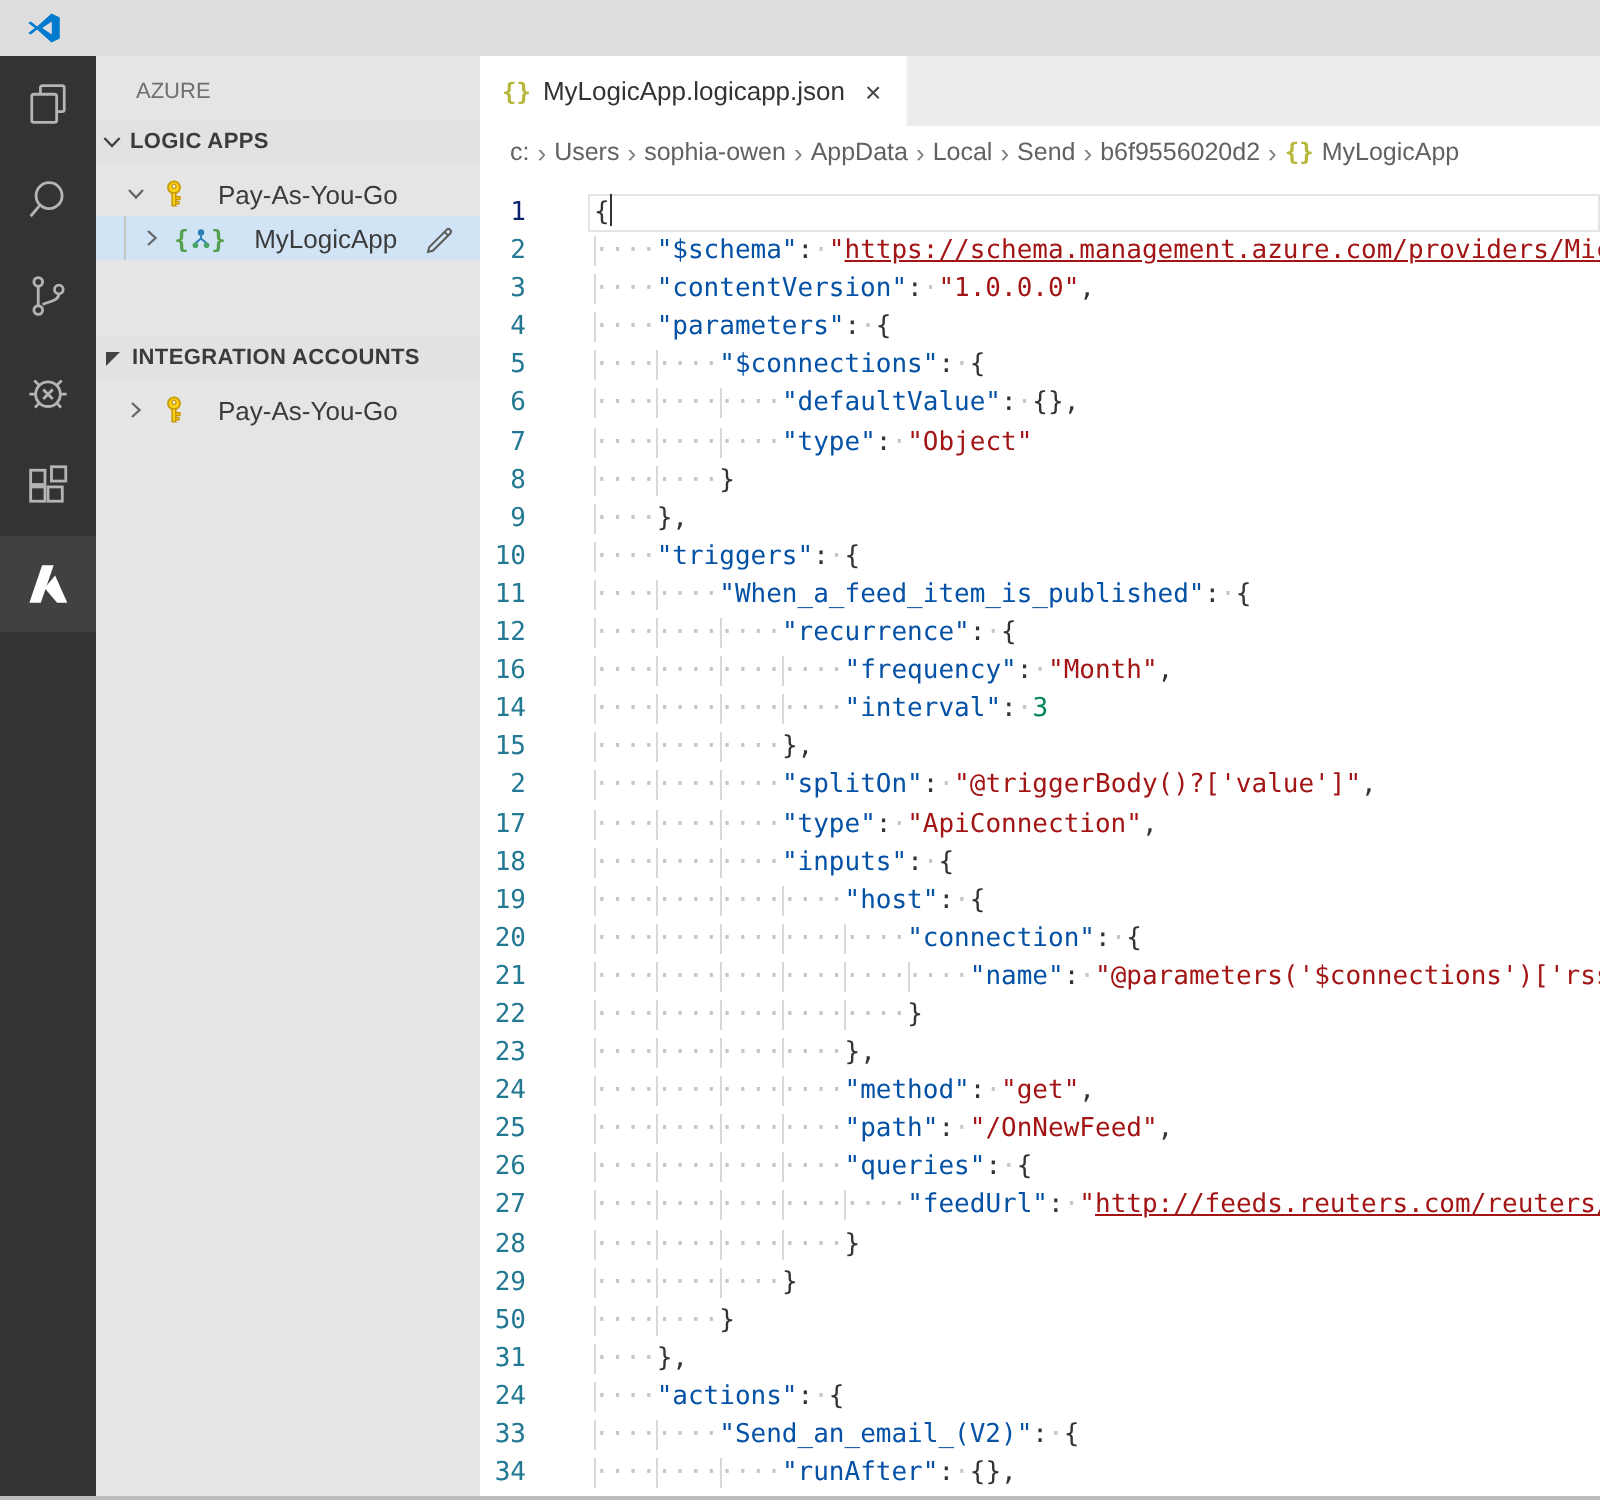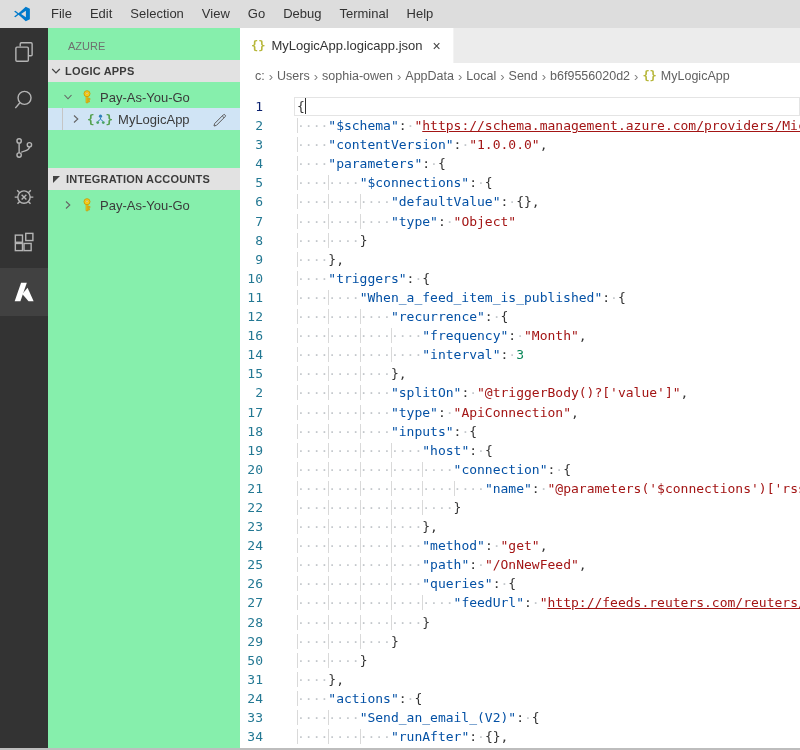--- a/index.html
+++ b/index.html
@@ -15,34 +15,34 @@
   .main{display:flex;height:722px}
 
   
   .activitybar{width:48px;background:#333;flex:none;display:flex;flex-direction:column;align-items:center}
   .ab-slot{width:48px;height:48px;display:flex;align-items:center;justify-content:center}
   .ab-slot svg{stroke:#b4b4b4;fill:none;stroke-width:1.3}
   .ab-slot.active{background:#414141}
   .ab-slot.active svg{stroke:none}
 
   
-  .sidebar{width:192px;background:#86efac;flex:none;font-size:13px;color:#3b3b3b;overflow:hidden}
+  .sidebar{width:192px;background:#e5e5e5;flex:none;font-size:13px;color:#3b3b3b;overflow:hidden}
   .sidebar-title{height:32px;line-height:36px;padding-left:20px;font-size:11px;color:#6f6f6f}
   .section-header{height:22px;background:#e2e2e2;display:flex;align-items:center;
                   font-size:11px;font-weight:bold;color:#3b3b3b;padding-left:0;letter-spacing:.2px}
   .section-header .tw{flex:none;margin-right:1px}
   .tri{width:0;height:0;border-top:7px solid #424242;border-right:7px solid transparent;margin:0 6px 0 5px}
   .tree-row{height:22px;display:flex;align-items:center;position:relative;cursor:default}
   .tree-row.first{margin-top:4px}
   .tree-row .tw{flex:none}
   .tree-row.lvl1{padding-left:12px}
   .tree-row.lvl2{padding-left:20px}
   .tree-row.selected{background:#d0e4f5}
   .tree-row.selected::before{content:"";position:absolute;left:14px;top:0;bottom:0;width:1px;background:#c5c5c5}
-  .tree-label{margin-left:5px;white-space:nowrap}
+  .tree-label{margin-left:14px;white-space:nowrap}
   .icon16{width:16px;height:16px;flex:none;margin-left:3px}
   .la{font-family:"DejaVu Sans Mono",monospace;font-size:12.5px;font-weight:bold;color:#55a14f;
       margin-left:3px;display:inline-flex;align-items:center}
   .la svg{margin:0 1px}
   .pencil{margin-left:auto;margin-right:13px;flex:none}
   .section-gap{height:38px}
 
   
   .editor-col{flex:1;display:flex;flex-direction:column;min-width:0}
   .tabbar{height:35px;background:#ececec;display:flex;flex:none}
@@ -76,30 +76,20 @@
 
   .window-bottom{position:absolute;left:0;right:0;bottom:0;height:2px;background:#bdbdbd}
 </style>
 </head>
 <body>
 
 <div class="menubar">
   <svg class="logo" viewBox="0 0 24 24">
     <path fill="#007acc" fill-rule="evenodd" d="M17 2.3 L7.4 11 L3.2 7.7 L1.5 8.6 L5.9 12 L1.5 15.4 L3.2 16.3 L7.4 13 L17 21.7 L22.5 19 V5 Z M17.2 7.7 V16.3 L10.8 12 Z"></path>
   </svg>
-  <div class="menu-items" id="menu-items" style="display: flex;">
-      <span class="menu-item">File</span>
-      <span class="menu-item">Edit</span>
-      <span class="menu-item">Selection</span>
-      <span class="menu-item">View</span>
-      <span class="menu-item">Go</span>
-      <span class="menu-item">Debug</span>
-      <span class="menu-item">Terminal</span>
-      <span class="menu-item">Help</span>
-    </div>
 </div>
 
 <div class="main">
 
   <div class="activitybar">
     <div class="ab-slot">
       <svg width="26" height="26" viewBox="0 0 24 24">
         <path d="M8.5 7 V4.5 a1 1 0 0 1 1-1 h9 a1 1 0 0 1 1 1 v10 a1 1 0 0 1 -1 1 H16"></path>
         <rect x="4.5" y="7.5" width="11.5" height="13" rx="1"></rect>
       </svg>

